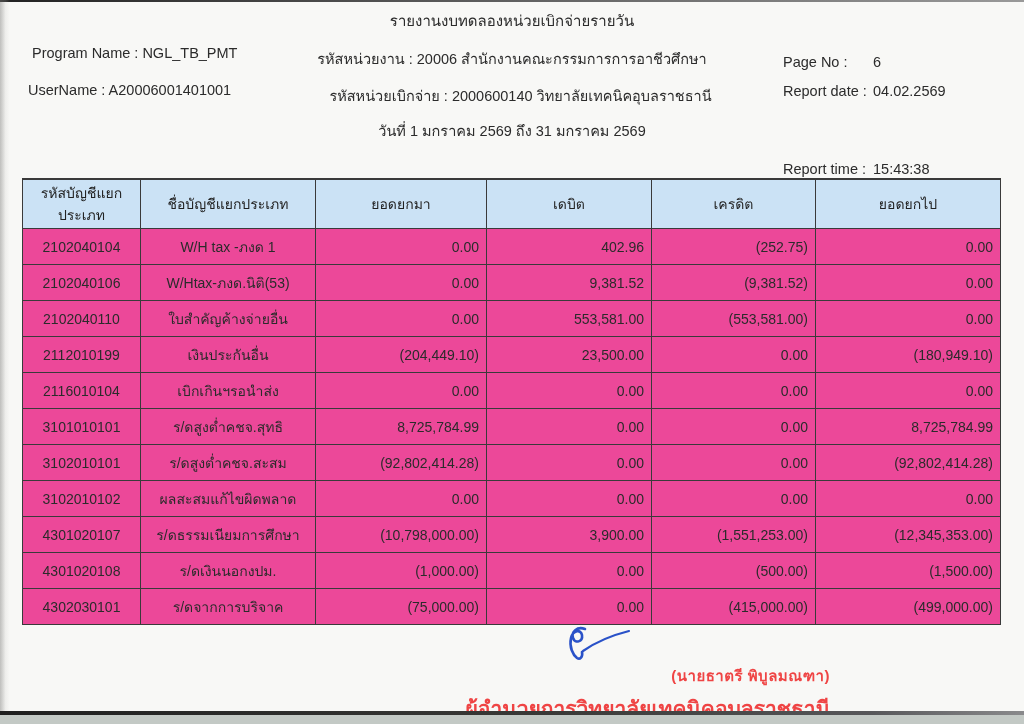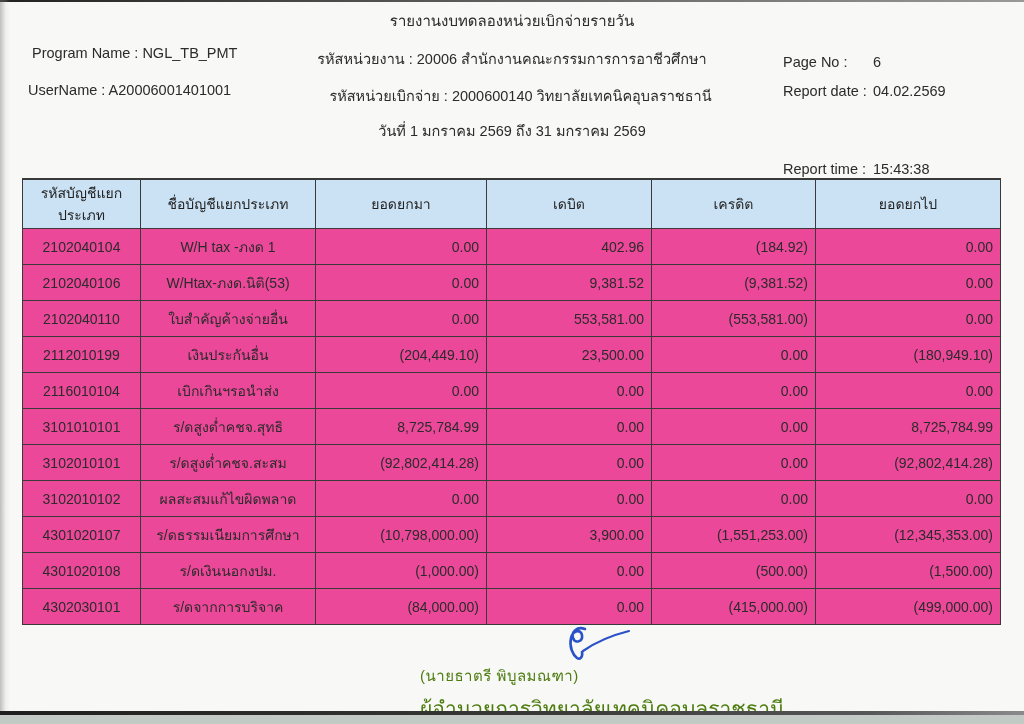--- a/index.html
+++ b/index.html
@@ -61,21 +61,21 @@
     height: 47px;
     color: #222;
     padding: 2px 4px;
   }
   table.tb td { height: 36px; padding: 2px 7px; vertical-align: middle; }
   .cell-left { text-align: center; }
   .cell-right { text-align: right; }
 
   
   .signature-svg { position: absolute; left: 563px; top: 624px; width: 72px; height: 42px; }
-  .footer-sign { position: absolute; left: 420px; top: 664px; width: 410px; text-align: left; color: #4d7c0f; font-weight: normal; }
+  .footer-sign { position: absolute; left: 420px; top: 664px; width: 410px; text-align: right; color: #ef4444; font-weight: bold; }
   .footer-sign .sig-name { font-size: 15px; letter-spacing: 0.5px; }
   .footer-sign .sig-pos  { font-size: 21px; margin-top: 4px; }
 </style>
 </head>
 <body>
 
 <div class="page">
 
   <div class="scan-top-edge"></div>
   <div class="scan-left-edge"></div>
@@ -116,21 +116,21 @@
           <th>เครดิต</th>
           <th>ยอดยกไป</th>
         </tr>
       </thead>
     <tbody>
         <tr>
           <td class="cell-left">2102040104</td>
           <td class="cell-left">W/H tax -ภงด 1</td>
           <td class="cell-right">0.00</td>
           <td class="cell-right">402.96</td>
-          <td class="cell-right">(184.92)</td>
+          <td class="cell-right">(252.75)</td>
           <td class="cell-right">0.00</td>
         </tr>
         <tr>
           <td class="cell-left">2102040106</td>
           <td class="cell-left">W/Htax-ภงด.นิติ(53)</td>
           <td class="cell-right">0.00</td>
           <td class="cell-right">9,381.52</td>
           <td class="cell-right">(9,381.52)</td>
           <td class="cell-right">0.00</td>
         </tr>
@@ -194,21 +194,21 @@
           <td class="cell-left">4301020108</td>
           <td class="cell-left">ร/ดเงินนอกงปม.</td>
           <td class="cell-right">(1,000.00)</td>
           <td class="cell-right">0.00</td>
           <td class="cell-right">(500.00)</td>
           <td class="cell-right">(1,500.00)</td>
         </tr>
         <tr>
           <td class="cell-left">4302030101</td>
           <td class="cell-left">ร/ดจากการบริจาค</td>
-          <td class="cell-right">(84,000.00)</td>
+          <td class="cell-right">(75,000.00)</td>
           <td class="cell-right">0.00</td>
           <td class="cell-right">(415,000.00)</td>
           <td class="cell-right">(499,000.00)</td>
         </tr>
       </tbody>
   </table>
 
   <svg class="signature-svg" viewBox="0 0 72 42">
     <path d="M22,5 C14,2 8,8 10,14 C12,20 20,18 19,11 C18,5 10,6 8,14 C6,23 10,31 14,34 C17,36 20,33 19,28" fill="none" stroke="#2a52c8" stroke-width="2.6" stroke-linecap="round"></path>
     <path d="M20,27 C30,20 46,12 66,7" fill="none" stroke="#2a52c8" stroke-width="2.2" stroke-linecap="round"></path>

